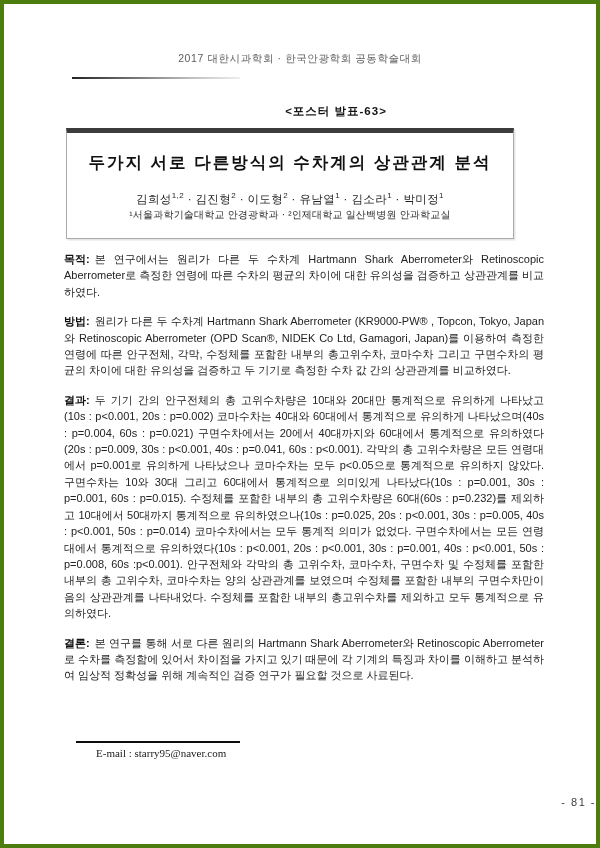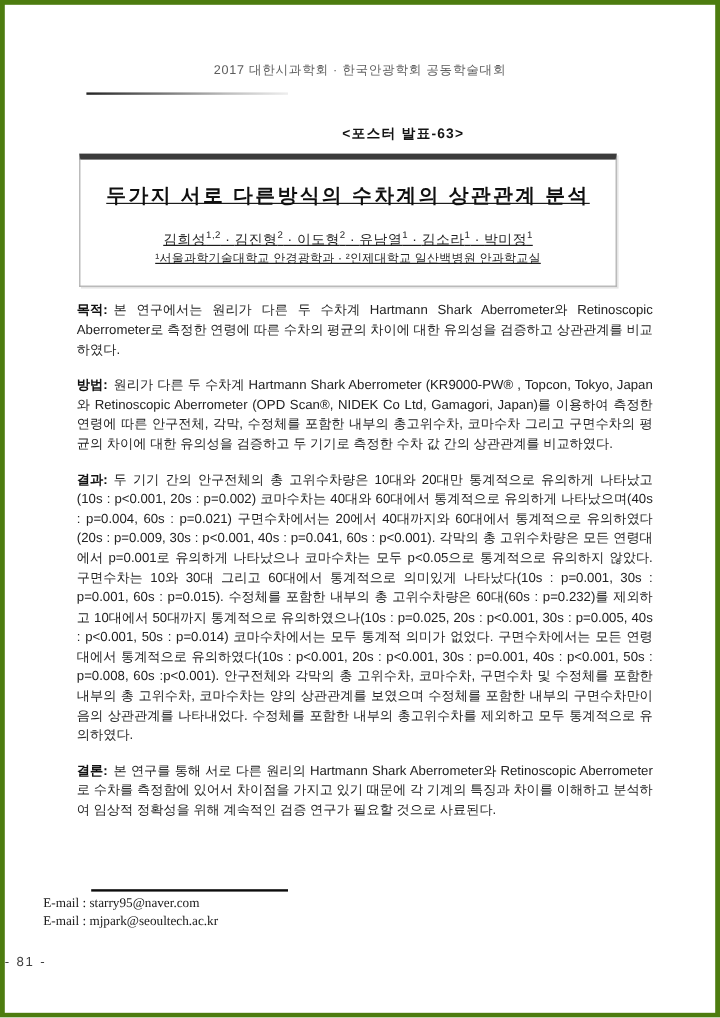--- a/index.html
+++ b/index.html
@@ -37,21 +37,20 @@
   .title-box{
     margin:9px 0 0 62px;
     width:448px;
     box-sizing:border-box;
     border:1px solid #ababab;
     border-top:5px solid #3c3c3c;
     box-shadow:1.5px 1.5px 0 rgba(0,0,0,0.10);
     text-align:center;
     padding:15px 10px 13px;
     background:#fff;
-    text-decoration:underline;
   }
   .doc-title{
     margin:4px 0 0;
     font-size:16.5px;
     font-weight:bold;
     letter-spacing:2px;
     color:#101010;
   }
   .doc-subtitle{
     margin-top:10px;
@@ -95,31 +94,31 @@
     position:absolute;
     left:0;top:737px;
     width:100%;
   }
   .footnote-rule{
     margin-left:72px;
     width:164px;height:2px;
     background:#0c0c0c;
   }
   .email-line{
-    margin-left:32px;
+    margin-left:92px;
     margin-top:3.5px;
     font-family:"Liberation Serif","DejaVu Serif",serif;
     font-size:11px;
     color:#1a1a1a;
   }
   .page-number{
     position:absolute;
     bottom:36px;left:0;
     width:100%;
-    text-align:left;
+    text-align:right;
     font-size:11px;
     letter-spacing:1.5px;
     color:#3f3f3f;
   }
 </style>
 </head>
 <body>
 
 <div class="page">
 
@@ -161,19 +160,18 @@
 
       <p class="section"><b class="sec-label">결론:</b><span class="sec-text">본 연구를 통해 서로 다른 원리의 Hartmann Shark Aberrometer와 Retinoscopic Aberrometer로 수차를 측정함에 있어서 차이점을 가지고 있기 때문에 각 기계의 특징과 차이를 이해하고 분석하여 임상적 정확성을 위해 계속적인 검증 연구가 필요할 것으로 사료된다.</span></p>
     </div>
 
   <div class="footnote">
     <div class="footnote-rule"></div>
     <div>
 
         <div class="email-line"><span>E-mail</span><span> : </span><span>starry95@naver.com</span></div>
 
-        <div class="email-line"><span>E-mail</span><span> : </span><span>mjpark@seoultech.ac.kr</span></div>
       </div>
   </div>
 
   <div class="page-number">- 81 -</div>
 
 </div>
 
 </body></html>

